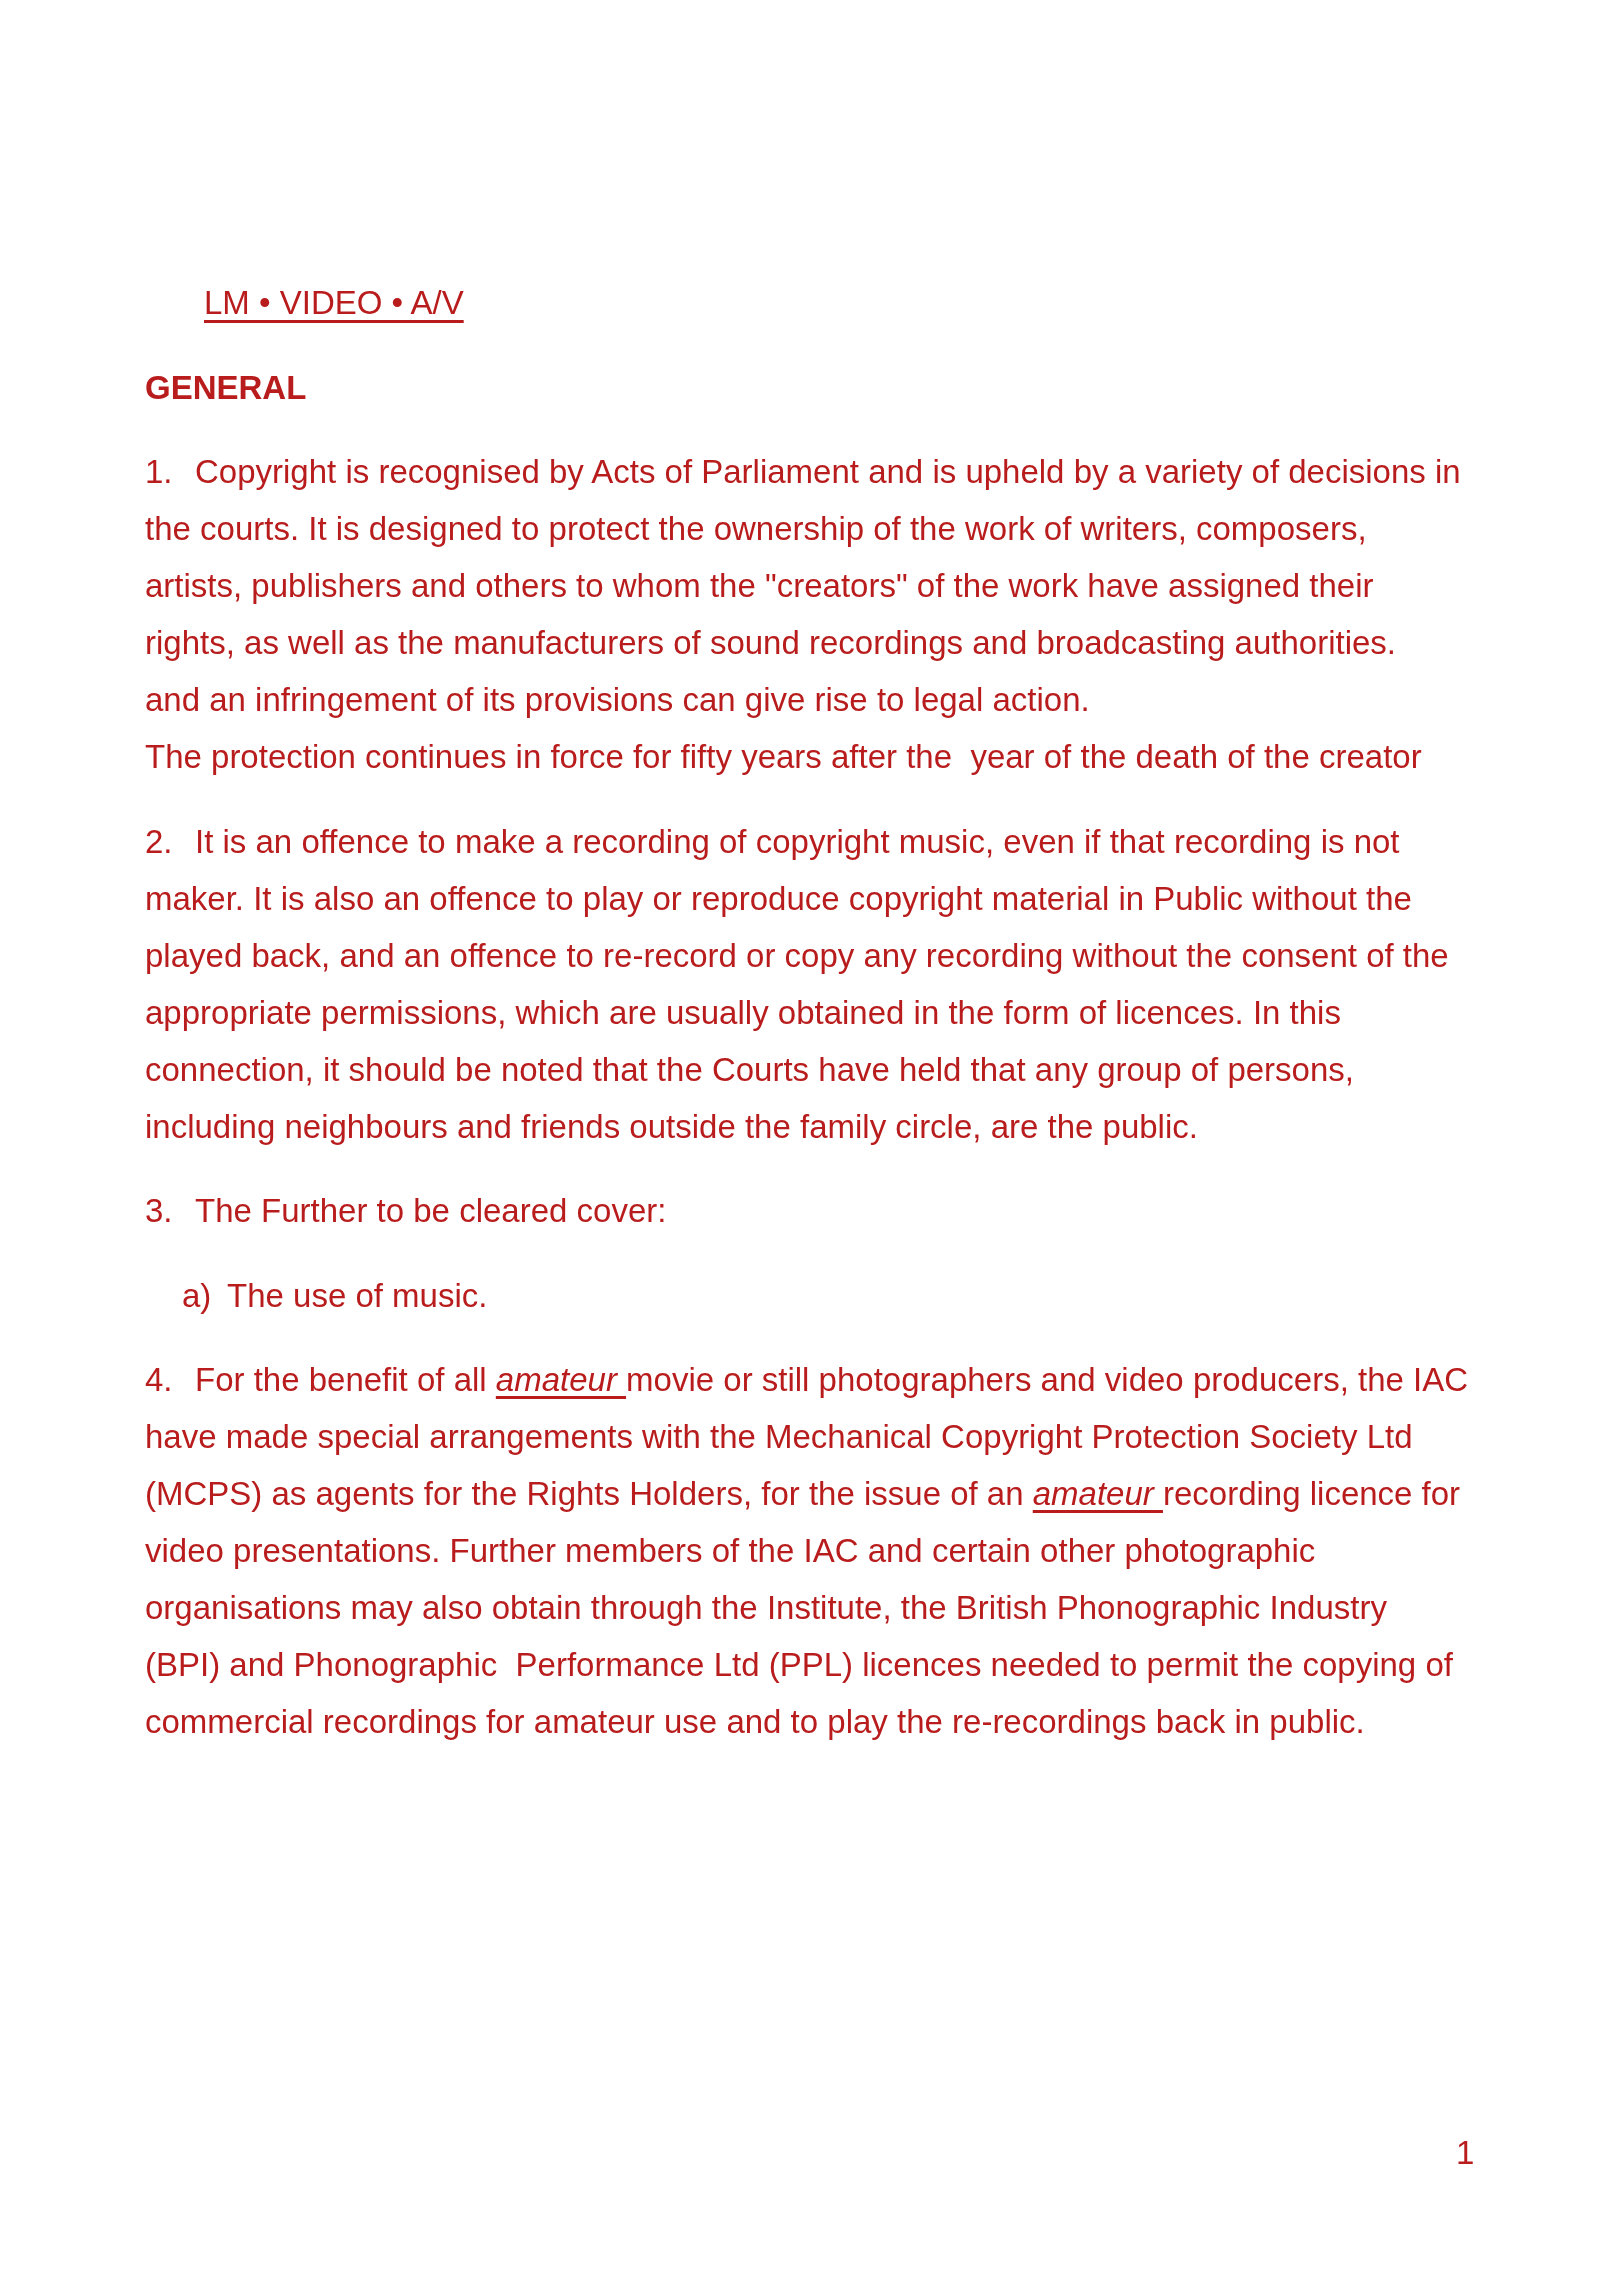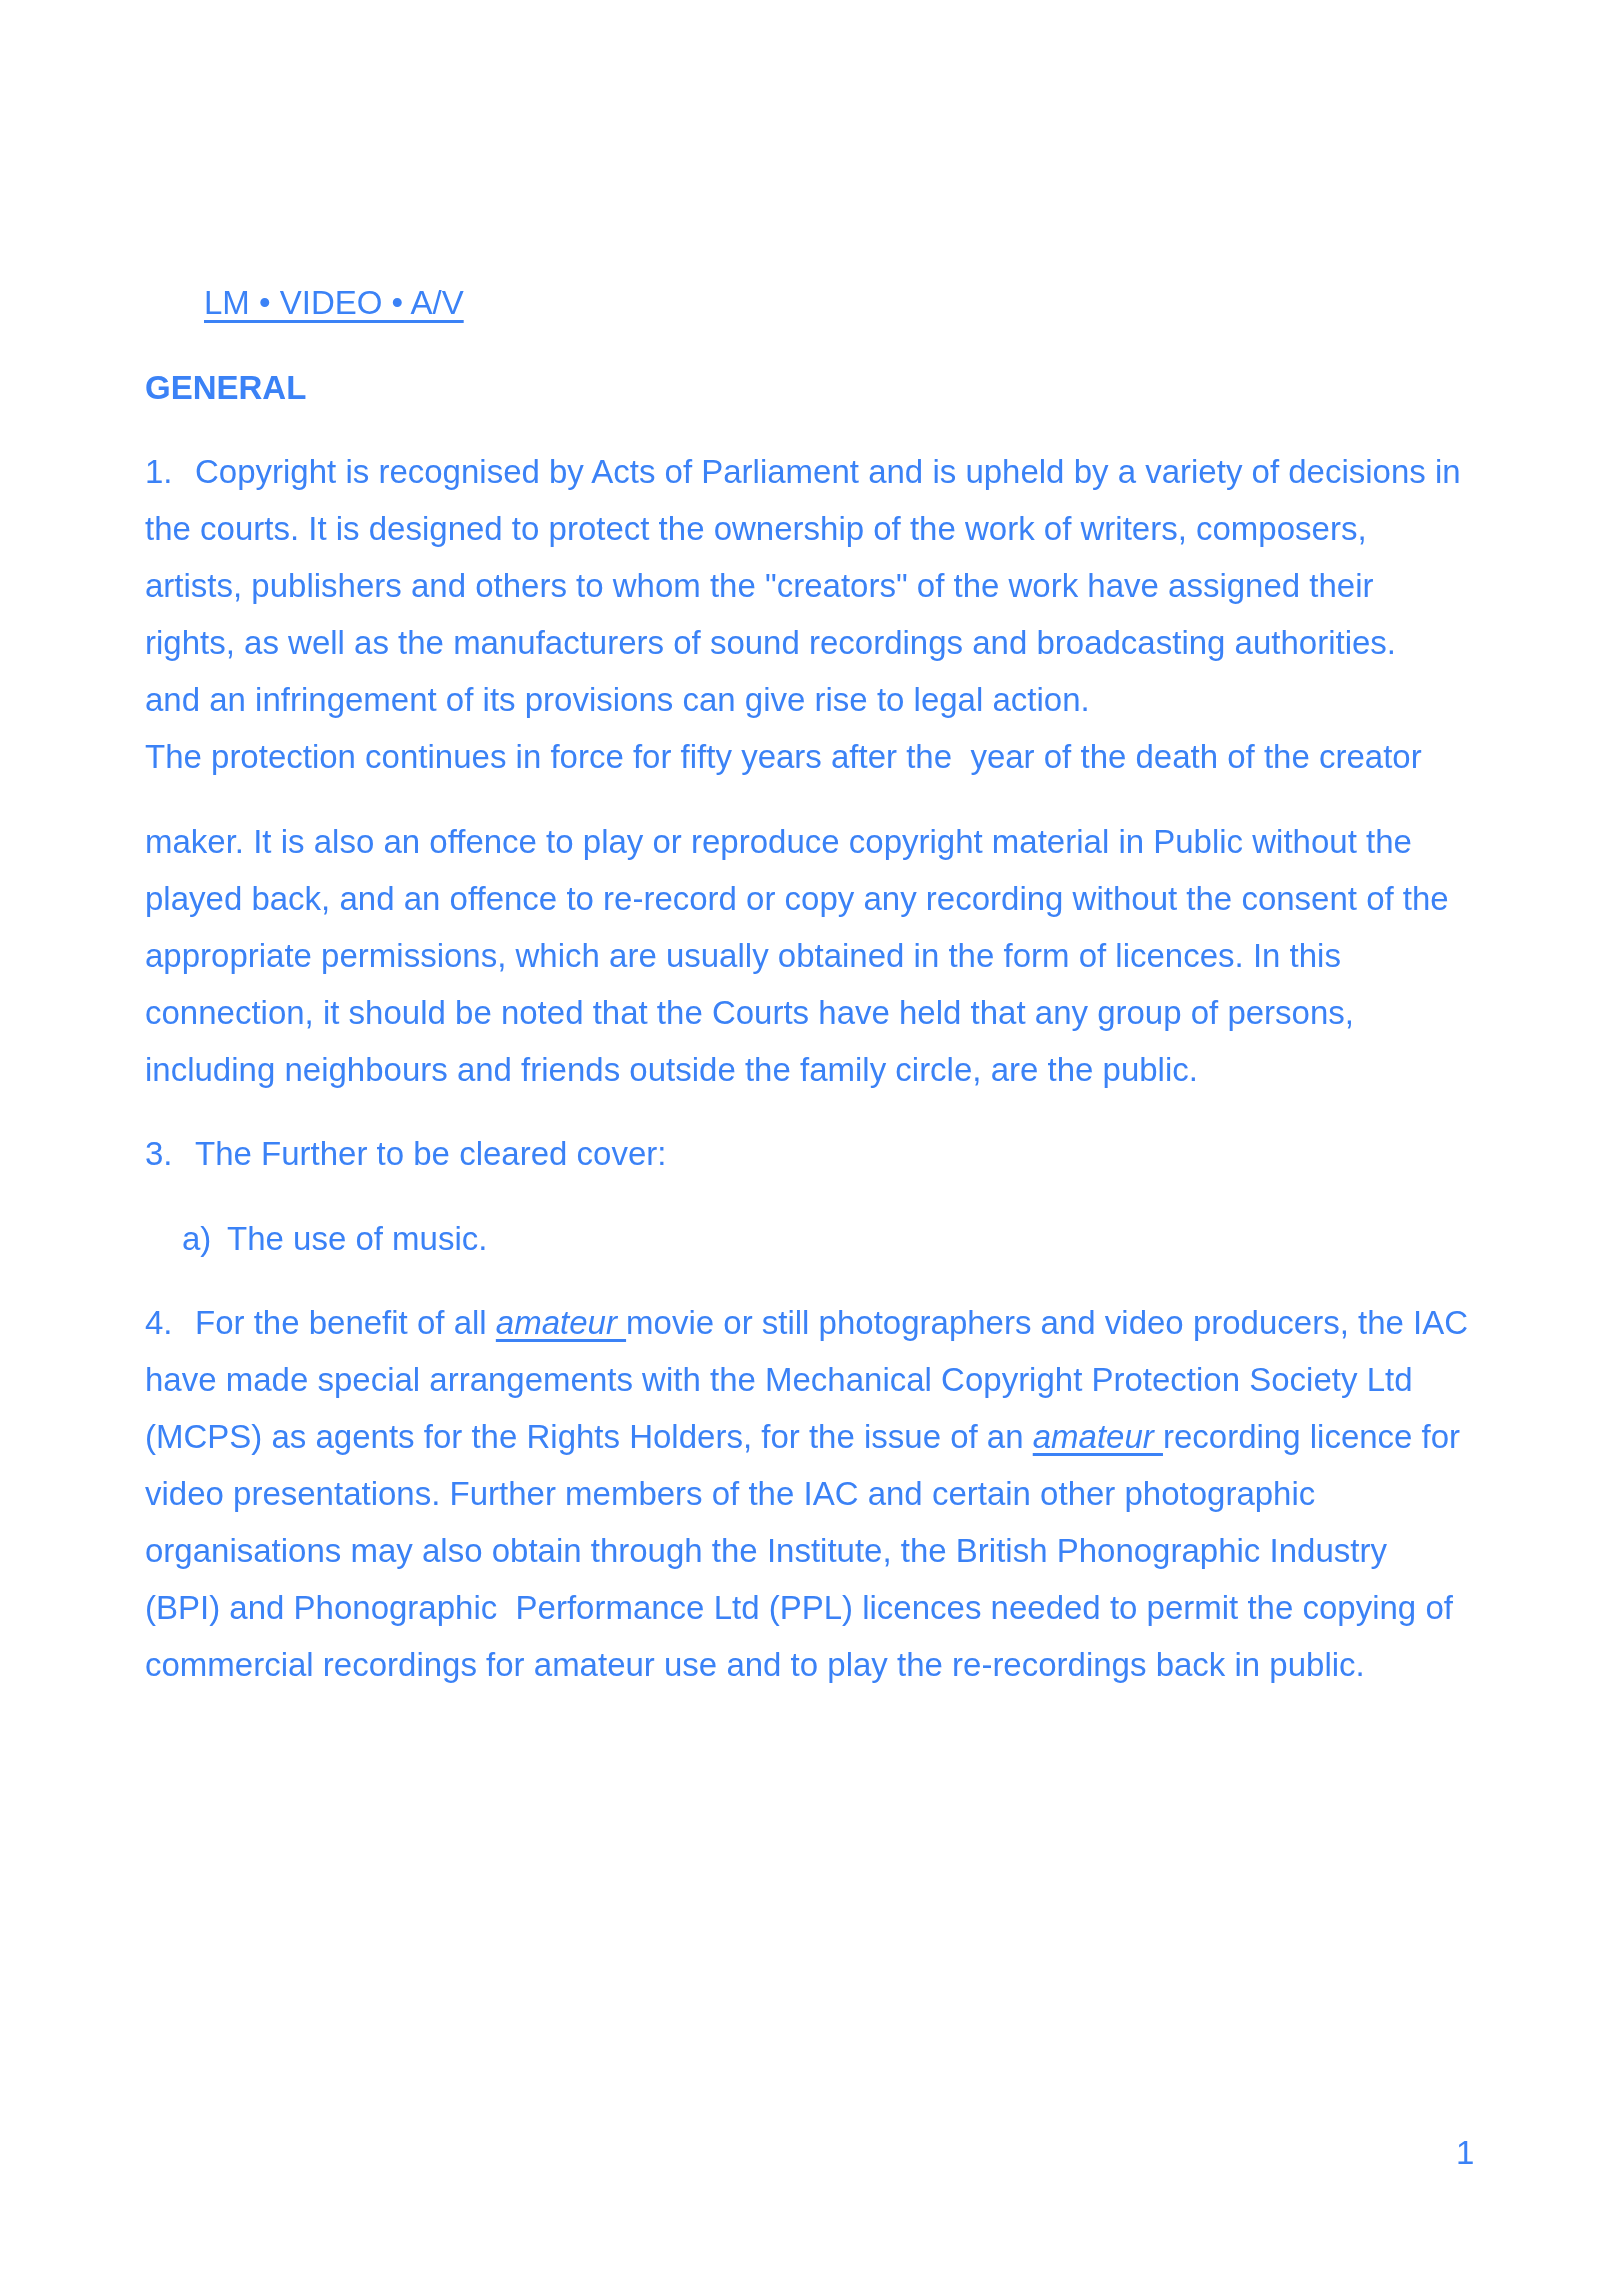--- a/index.html
+++ b/index.html
@@ -5,21 +5,21 @@
   html, body {
     margin: 0;
     padding: 0;
     background: #ffffff;
   }
   .page {
     position: relative;
     width: 1624px;
     height: 2295px;
     background: #ffffff;
-    color: #3b82f6;
+    color: #b91c1c;
     font-family: "Liberation Sans", "DejaVu Sans", sans-serif;
     font-size: 33px;
     line-height: 57px;
     overflow: hidden;
     box-sizing: border-box;
     padding-top: 274px;
     padding-left: 145px;
     padding-right: 118px;
   }
   .block {
@@ -82,20 +82,21 @@
   <div class="block">
     <div class="line"><span class="num">1.</span><span>Copyright is recognised by Acts of Parliament and is upheld by a variety of decisions in</span></div>
     <div class="line">the courts. It is designed to protect the ownership of the work of writers, composers,</div>
     <div class="line">artists, publishers and others to whom the "creators" of the work have assigned their</div>
     <div class="line">rights, as well as the manufacturers of sound recordings and broadcasting authorities.</div>
     <div class="line">and an infringement of its provisions can give rise to legal action.</div>
     <div class="line">The protection continues in force for fifty years after the  year of the death of the creator</div>
   </div>
 
   <div class="block">
+    <div class="line"><span class="num">2.</span><span>It is an offence to make a recording of copyright music, even if that recording is not</span></div>
     <div class="line">maker. It is also an offence to play or reproduce copyright material in Public without the</div>
     <div class="line">played back, and an offence to re-record or copy any recording without the consent of the</div>
     <div class="line">appropriate permissions, which are usually obtained in the form of licences. In this</div>
     <div class="line">connection, it should be noted that the Courts have held that any group of persons,</div>
     <div class="line">including neighbours and friends outside the family circle, are the public.</div>
   </div>
 
   <div class="block">
     <div class="line"><span class="num">3.</span><span>The Further to be cleared cover:</span></div>
   </div>

